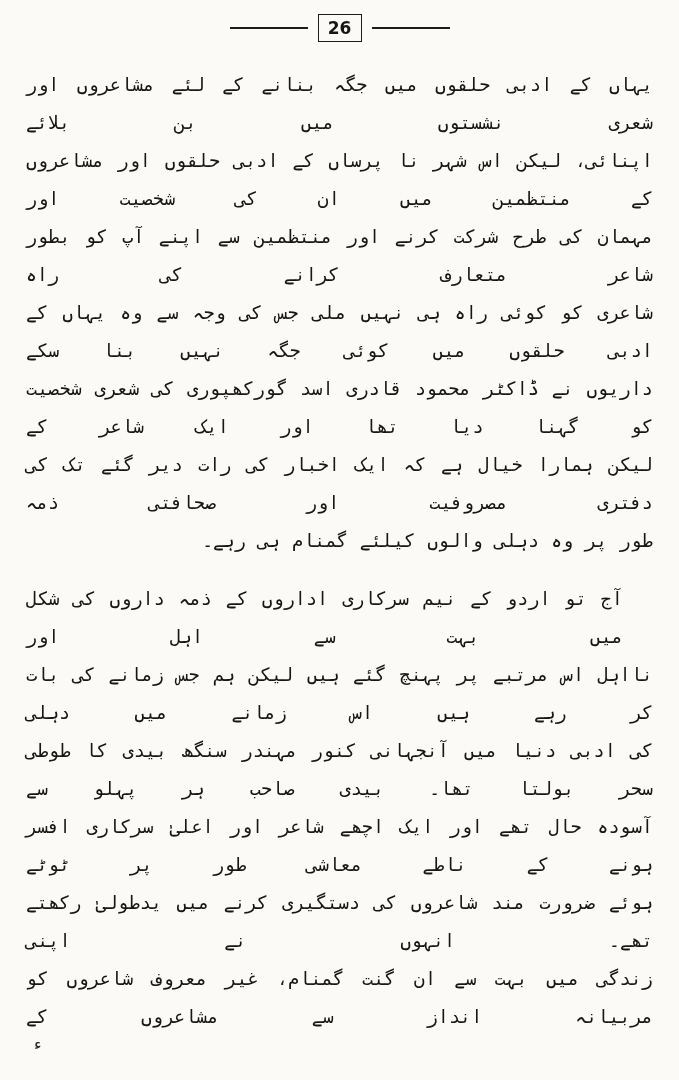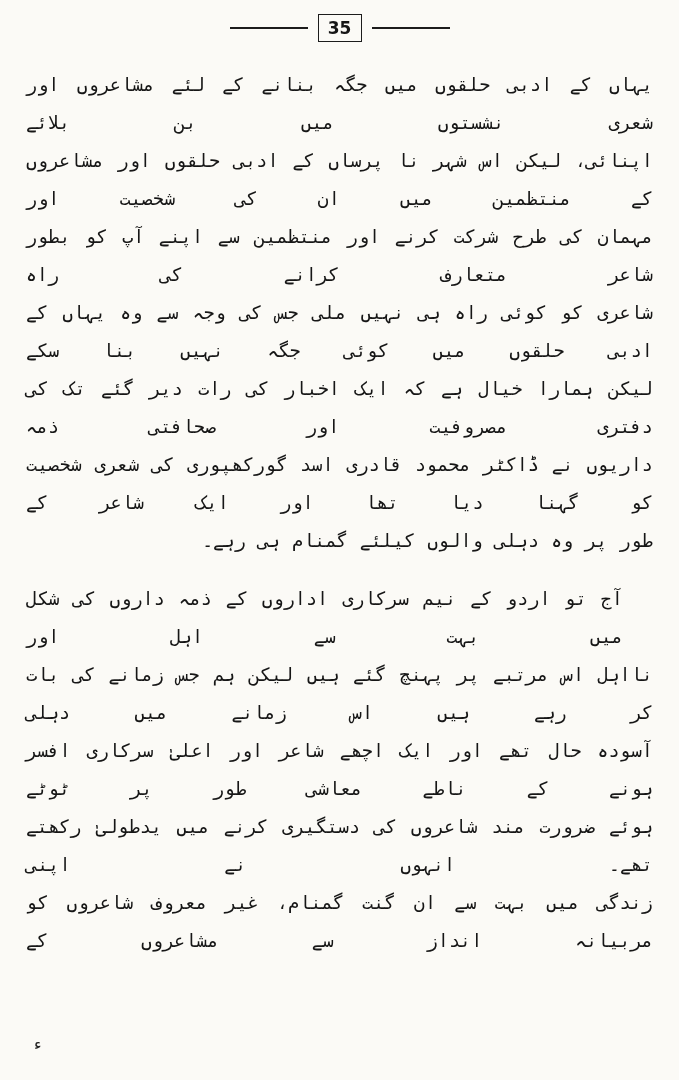--- a/index.html
+++ b/index.html
@@ -79,40 +79,41 @@
   }
 </style>
 </head>
 <body>
 
 <div class="page">
 
   <div class="page-header">
     <div class="header-rule"></div>
     <div class="page-number-box">
-      <span>35</span>
+      <span>26</span>
     </div>
     <div class="header-rule"></div>
   </div>
 
   <div class="text-block">
 
     <div class="para">
       <div class="line">یہاں کے ادبی حلقوں میں جگہ بنانے کے لئے مشاعروں اور شعری نشستوں میں بن بلائے</div>
       <div class="line">اپنائی، لیکن اس شہر نا پرساں کے ادبی حلقوں اور مشاعروں کے منتظمین میں ان کی شخصیت اور</div>
       <div class="line">مہمان کی طرح شرکت کرنے اور منتظمین سے اپنے آپ کو بطور شاعر متعارف کرانے کی راہ</div>
       <div class="line">شاعری کو کوئی راہ ہی نہیں ملی جس کی وجہ سے وہ یہاں کے ادبی حلقوں میں کوئی جگہ نہیں بنا سکے</div>
+      <div class="line">داریوں نے ڈاکٹر محمود قادری اسد گورکھپوری کی شعری شخصیت کو گہنا دیا تھا اور ایک شاعر کے</div>
       <div class="line">لیکن ہمارا خیال ہے کہ ایک اخبار کی رات دیر گئے تک کی دفتری مصروفیت اور صحافتی ذمہ</div>
-      <div class="line">داریوں نے ڈاکٹر محمود قادری اسد گورکھپوری کی شعری شخصیت کو گہنا دیا تھا اور ایک شاعر کے</div>
       <div class="line short-last">طور پر وہ دہلی والوں کیلئے گمنام ہی رہے۔</div>
     </div>
 
     <div class="para">
       <div class="line indent-first">آج تو اردو کے نیم سرکاری اداروں کے ذمہ داروں کی شکل میں بہت سے اہل اور</div>
       <div class="line">نااہل اس مرتبے پر پہنچ گئے ہیں لیکن ہم جس زمانے کی بات کر رہے ہیں اس زمانے میں دہلی</div>
+      <div class="line">کی ادبی دنیا میں آنجہانی کنور مہندر سنگھ بیدی کا طوطی سحر بولتا تھا۔ بیدی صاحب ہر پہلو سے</div>
       <div class="line">آسودہ حال تھے اور ایک اچھے شاعر اور اعلیٰ سرکاری افسر ہونے کے ناطے معاشی طور پر ٹوٹے</div>
       <div class="line">ہوئے ضرورت مند شاعروں کی دستگیری کرنے میں یدطولیٰ رکھتے تھے۔ انہوں نے اپنی</div>
       <div class="line">زندگی میں بہت سے ان گنت گمنام، غیر معروف شاعروں کو مربیانہ انداز سے مشاعروں کے</div>
 
     </div>
 
   </div>
 
   <div class="footer-mark">ء</div>
 

